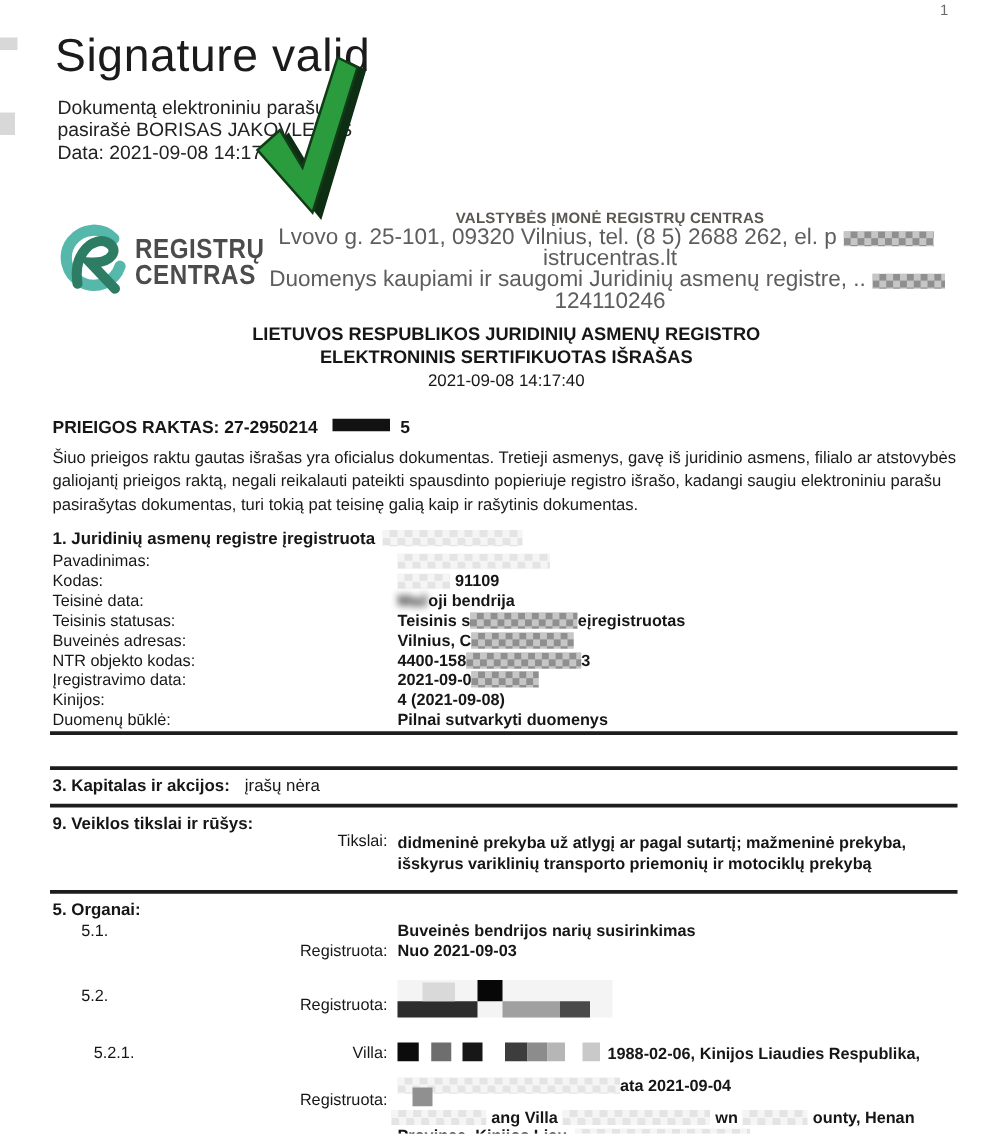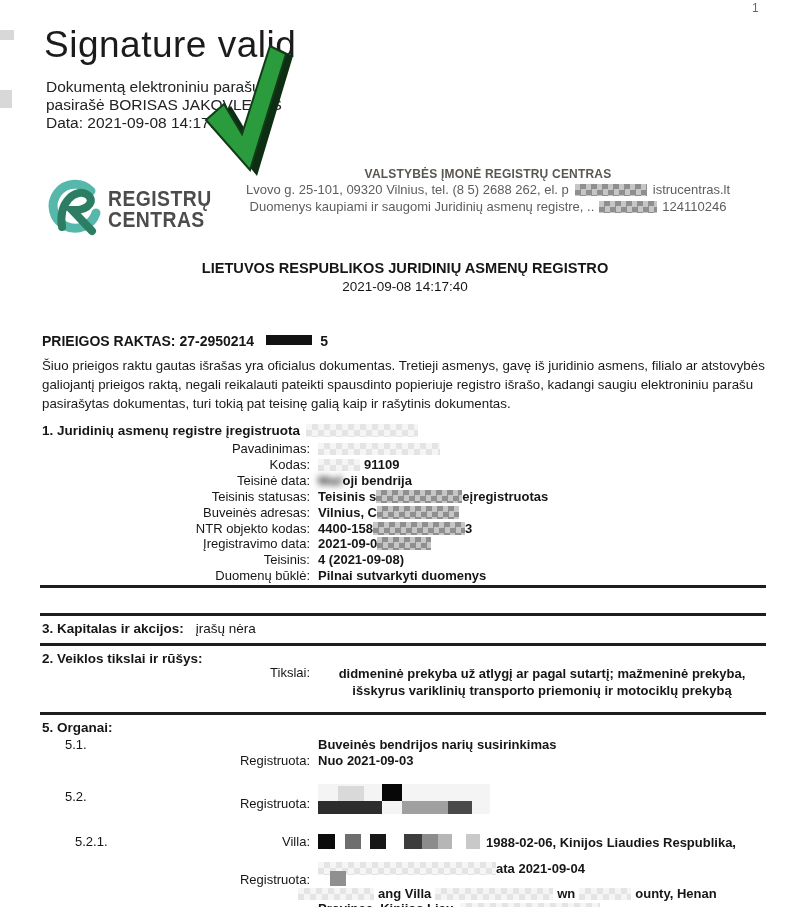--- a/index.html
+++ b/index.html
@@ -13,35 +13,35 @@
   #sig-title{left:44px;top:24px;font-size:37px;color:#1b1b1b;letter-spacing:.5px;}
   #sig-lines{left:46px;top:78px;font-size:15.5px;line-height:18px;color:#222;}
   #checkmark{left:198px;top:42px;}
 
   
   #logo{left:46px;top:166px;display:flex;align-items:center;margin-top:13px;}
   #logo-text{margin-left:4px;font-size:22px;font-weight:bold;color:#4c4c4c;
              line-height:21px;transform:scaleX(.88);transform-origin:left;letter-spacing:.5px;}
   #head-right{left:208px;top:167px;width:560px;text-align:center;color:#5a5651;}
   #head-org{font-size:12px;font-weight:bold;letter-spacing:.2px;}
-  #head-addr,#head-reg{font-size:13px;line-height:17px;color:#5d5d5d;}
+  #head-addr,#head-reg{font-size:18px;line-height:17px;color:#5d5d5d;}
 
   
   #doc-title{left:60px;top:259px;width:690px;font-size:14.6px;font-weight:bold;line-height:18px;}
   #doc-date{font-weight:normal;font-size:13.5px;margin-top:1px;}
 
   
   #access{left:42px;top:333px;font-size:14px;font-weight:bold;}
   #intro{left:42px;top:356px;width:726px;font-size:13.3px;line-height:19.2px;color:#1a1a1a;}
 
   
   #s1-head{left:42px;top:423px;font-size:13.5px;font-weight:bold;}
   #s1-rows{left:42px;top:441px;width:726px;font-size:13px;}
   .frow{display:flex;line-height:15.9px;white-space:nowrap;}
-  .flabel{width:268px;text-align:right;padding-right:8px;flex:none;}
+  .flabel{width:268px;padding-right:8px;flex:none;}
   .fval{font-weight:bold;}
 
   
   .red{display:inline-block;vertical-align:-2px;}
   .mos{background:repeating-conic-gradient(#8f8f8f 0% 25%,#c6c6c6 0% 50%);background-size:11px 11px;height:13px;}
   .mosl{background:repeating-conic-gradient(#e4e4e4 0% 25%,#f5f5f5 0% 50%);background-size:12px 12px;height:12px;}
   .blurt{filter:blur(3px);}
   .rw0{width:122px;} .rw1{width:42px;margin-right:4px;} .rw3{width:86px;} .rw4{width:82px;}
   .rw5{width:92px;} .rw6{width:54px;} .rwh{width:112px;height:13px;margin-left:6px;vertical-align:-2px;}
   .blackbox{display:inline-block;width:46px;height:10px;background:#121212;vertical-align:1px;margin:0 8px 0 12px;}
@@ -108,20 +108,21 @@
     <div id="head-addr">
       <span>Lvovo g. 25-101, 09320 Vilnius, tel. (8 5) 2688 262, el. p</span><span class="red mos mh1"></span><span>istrucentras.lt</span>
     </div>
     <div id="head-reg">
       <span>Duomenys kaupiami ir saugomi Juridinių asmenų registre, ..</span><span class="red mos mh2"></span><span>124110246</span>
     </div>
   </div>
 
   <div class="abs center" id="doc-title">
     <div>LIETUVOS RESPUBLIKOS JURIDINIŲ ASMENŲ REGISTRO</div>
+    <div>ELEKTRONINIS SERTIFIKUOTAS IŠRAŠAS</div>
     <div id="doc-date">2021-09-08 14:17:40</div>
   </div>
 
   <div class="abs" id="access">
     <span>PRIEIGOS RAKTAS: 27-2950214</span><span class="blackbox"></span><span>5</span>
   </div>
 
   <div class="abs" id="intro">Šiuo prieigos raktu gautas išrašas yra oficialus dokumentas. Tretieji asmenys, gavę iš juridinio asmens, filialo ar atstovybės galiojantį prieigos raktą, negali reikalauti pateikti spausdinto popieriuje registro išrašo, kadangi saugiu elektroniniu parašu pasirašytas dokumentas, turi tokią pat teisinę galią kaip ir rašytinis dokumentas.</div>
 
   <div class="abs" id="s1-head">
@@ -150,39 +151,39 @@
     </div>
     <div class="frow">
       <span class="flabel">NTR objekto kodas:</span>
       <span class="fval"><span>4400-158</span><span class="red mos rw5"></span><span>3</span></span>
     </div>
     <div class="frow">
       <span class="flabel">Įregistravimo data:</span>
       <span class="fval"><span>2021-09-0</span><span class="red mos rw6"></span></span>
     </div>
     <div class="frow">
-      <span class="flabel">Teisinis:</span>
+      <span class="flabel">Kinijos:</span>
       <span class="fval"><span>4 (2021-09-08)</span></span>
     </div>
     <div class="frow">
       <span class="flabel">Duomenų būklė:</span>
       <span class="fval"><span>Pilnai sutvarkyti duomenys</span></span>
     </div>
   </div>
 
   <div class="hr" style="top:585px;"></div>
   <div class="hr" style="top:613px;"></div>
   <div class="abs secrow" style="left:42px;top:621px;">
     <span class="b">3. Kapitalas ir akcijos:</span><span class="val">įrašų nėra</span>
   </div>
   <div class="hr" style="top:643px;"></div>
 
-  <div class="abs secrow b" style="left:42px;top:651px;">2. Veiklos tikslai ir rūšys:</div>
+  <div class="abs secrow b" style="left:42px;top:651px;">9. Veiklos tikslai ir rūšys:</div>
   <div class="abs glabel" style="left:42px;top:665px;">Tikslai:</div>
-  <div class="gval" style="top:665px;width:448px;line-height:17px;white-space:normal;text-align:center;">didmeninė prekyba už atlygį ar pagal sutartį; mažmeninė prekyba, išskyrus variklinių transporto priemonių ir motociklų prekybą</div>
+  <div class="gval" style="top:665px;width:448px;line-height:17px;white-space:normal;">didmeninė prekyba už atlygį ar pagal sutartį; mažmeninė prekyba, išskyrus variklinių transporto priemonių ir motociklų prekybą</div>
   <div class="hr" style="top:712px;"></div>
 
   <div class="abs secrow b" style="left:42px;top:720px;">5. Organai:</div>
 
   <div class="abs" style="left:65px;top:737px;font-size:13px;">5.1.</div>
   <div class="gval" style="top:737px;">Buveinės bendrijos narių susirinkimas</div>
   <div class="abs glabel" style="left:42px;top:753px;">Registruota:</div>
   <div class="gval" style="top:753px;">Nuo 2021-09-03</div>
 
   <div class="abs" style="left:65px;top:789px;font-size:13px;">5.2.</div>
@@ -195,20 +196,20 @@
     <span class="sq" style="width:17px;background:#0c0c0c;margin-right:10px;"></span><span class="sq" style="width:16px;background:#6e6e6e;margin-right:9px;"></span><span class="sq" style="width:16px;background:#171717;margin-right:18px;"></span><span class="sq" style="width:18px;background:#3d3d3d;"></span><span class="sq" style="width:16px;background:#8c8c8c;"></span><span class="sq" style="width:14px;background:#b6b6b6;margin-right:14px;"></span><span class="sq" style="width:14px;background:#c9c9c9;margin-right:6px;"></span><span>1988-02-06, Kinijos Liaudies Respublika,</span>
   </div>
 
   <div class="gval" style="top:861px;white-space:nowrap;">
     <span class="red mosl" style="width:178px;height:13px;"></span><span>ata 2021-09-04</span>
   </div>
 
   <div class="abs glabel" style="left:42px;top:872px;">Registruota:</div>
   <div class="abs" style="left:330px;top:870px;"><span class="sq" style="width:16px;background:#909090;"></span></div>
 
-  <div class="gval" style="left:298px;top:886px;white-space:nowrap;text-align:center;">
+  <div class="gval" style="left:313px;top:886px;white-space:nowrap;text-align:center;">
     <span class="red mosl" style="width:76px;height:12px;margin-right:4px;"></span><span>ang Villa</span><span class="red mosl" style="width:118px;height:12px;margin:0 4px;"></span><span>wn</span><span class="red mosl" style="width:52px;height:12px;margin:0 4px;"></span><span>ounty, Henan</span>
   </div>
   <div class="gval" style="top:901px;white-space:nowrap;">
     <span>Province, Kinijos Liau</span><span class="red mosl" style="width:140px;height:12px;margin-left:6px;"></span>
   </div>
 
 </div>
 
 </body></html>

